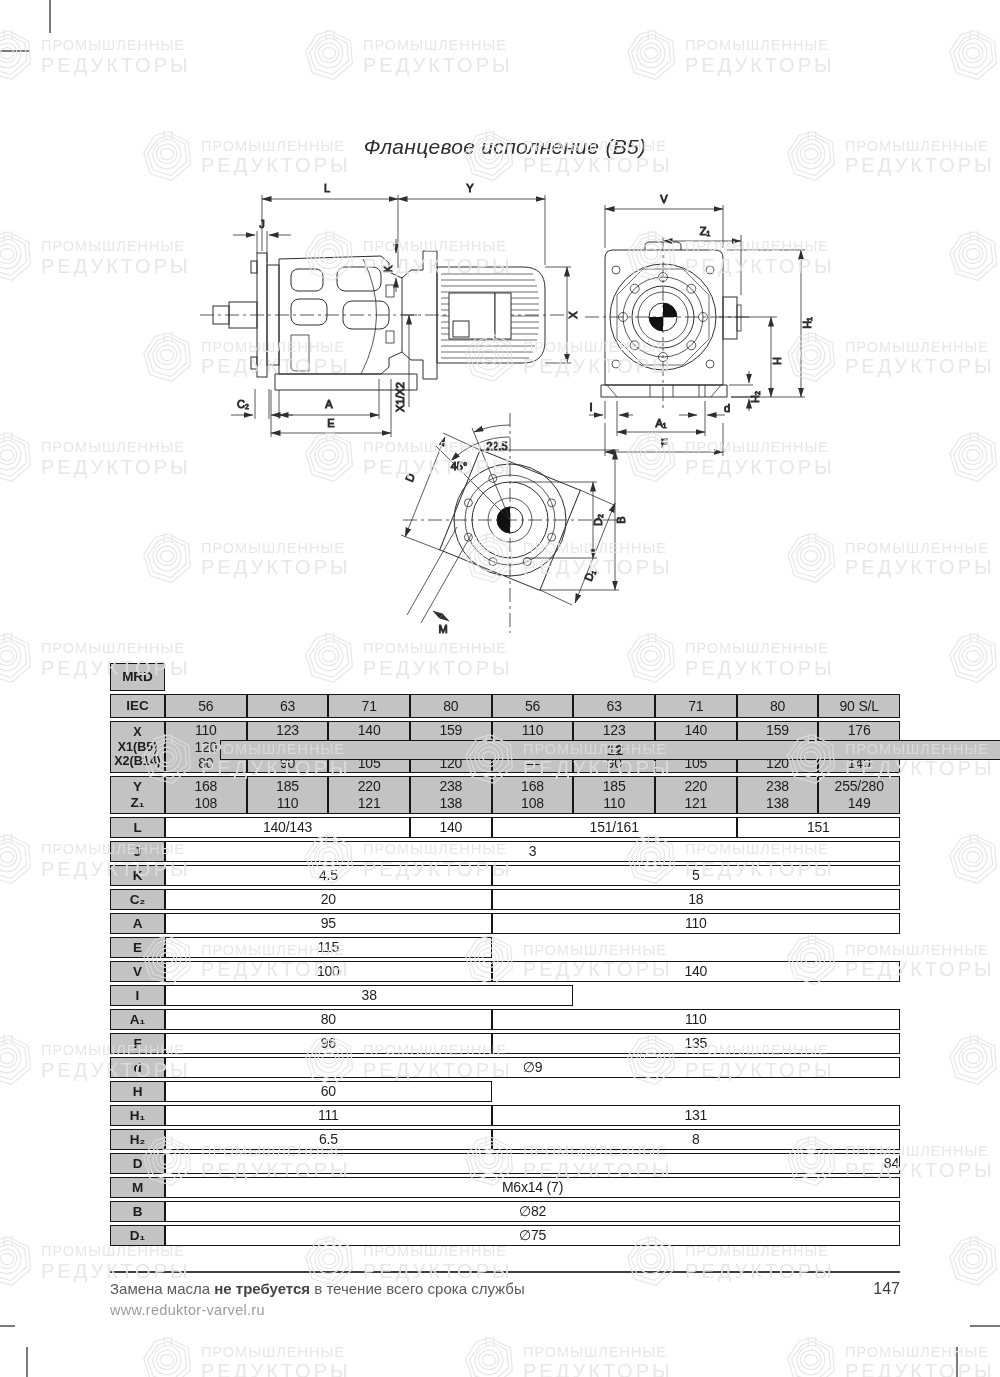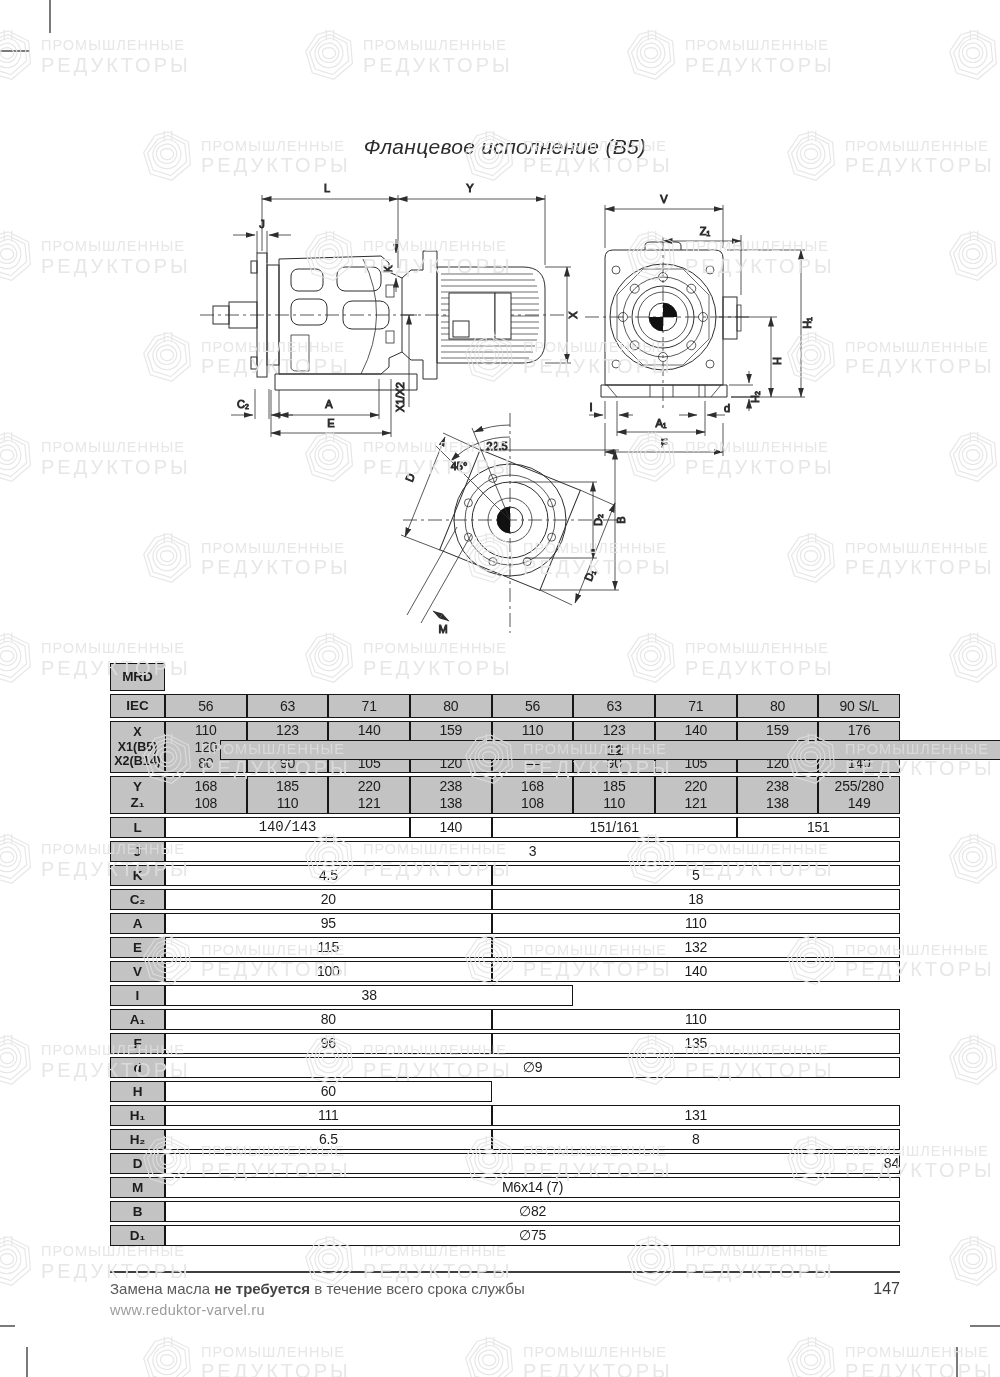--- a/index.html
+++ b/index.html
@@ -1110,21 +1110,21 @@
             <div>255/280</div>
             <div>149</div>
           </div>
         </div>
       </div>
       <div class="trow" style="height: 21px;">
         <div class="tlabel">
           <div>L</div>
         </div>
         <div class="tdata">
-          <div class="tcell" style="grid-column: span 3; font-family: Liberation Mono, monospace;">
+          <div class="tcell" style="grid-column: span 3;">
             <div>140/143</div>
           </div>
           <div class="tcell" style="grid-column: span 1;">
             <div>140</div>
           </div>
           <div class="tcell" style="grid-column: span 3;">
             <div>151/161</div>
           </div>
           <div class="tcell" style="grid-column: span 2;">
             <div>151</div>
@@ -1180,23 +1180,20 @@
           </div>
         </div>
       </div>
       <div class="trow" style="height: 21px;">
         <div class="tlabel">
           <div>E</div>
         </div>
         <div class="tdata">
           <div class="tcell" style="grid-column: span 4;">
             <div>115</div>
-          </div>
-          <div class="tcell" style="grid-column: span 5;">
-            <div>132</div>
           </div>
         </div>
       </div>
       <div class="trow" style="height: 21px;">
         <div class="tlabel">
           <div>V</div>
         </div>
         <div class="tdata">
           <div class="tcell" style="grid-column: span 4;">
             <div>100</div>

